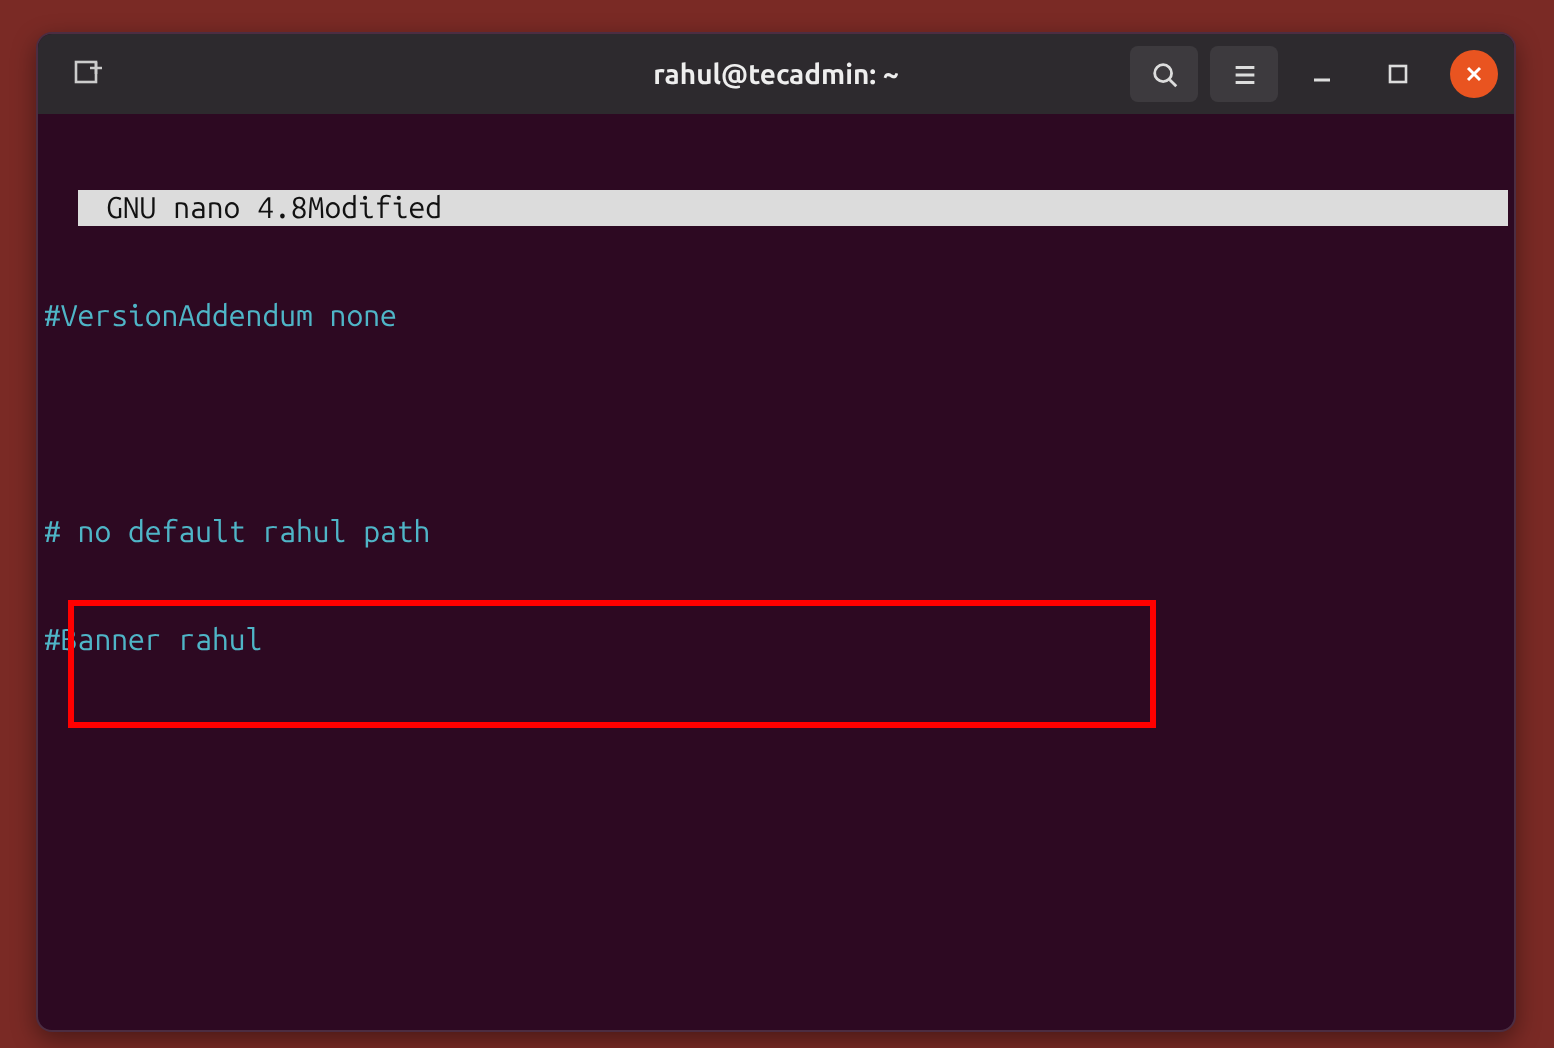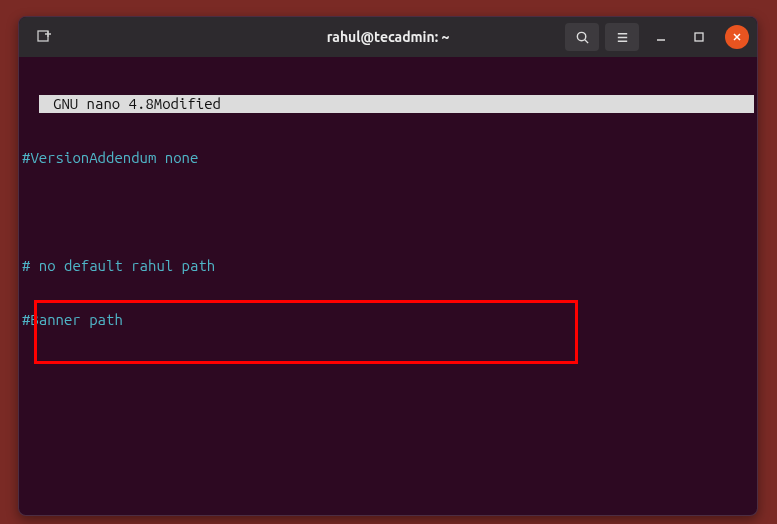--- a/index.html
+++ b/index.html
@@ -147,21 +147,21 @@
   </div>
 
   <div class="editor">
     <div class="status-line">
       <span class="status-left">GNU nano 4.8</span>
       <span class="status-right">Modified</span>
     </div>
     <div class="comment">#VersionAddendum none</div>
     <div> </div>
     <div class="comment"># no default rahul path</div>
-    <div class="comment">#Banner path</div>
+    <div class="comment">#Banner rahul</div>
     <div> </div>
     
     
     
     
     
     
     
     
     

